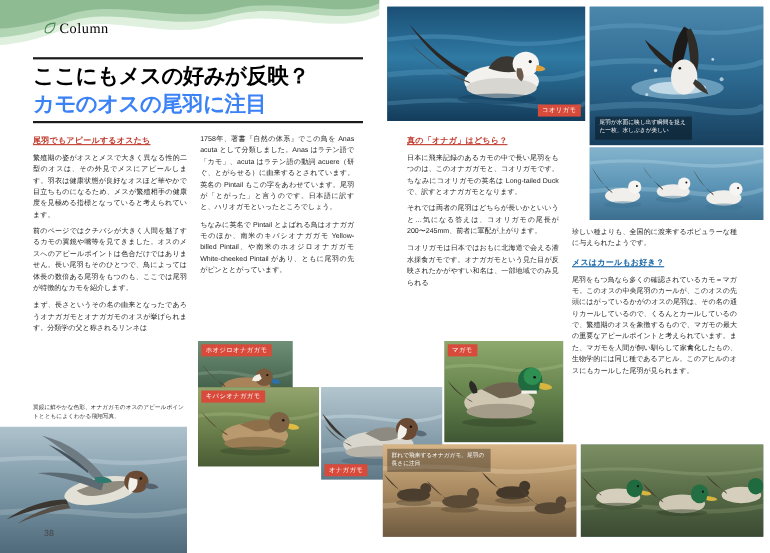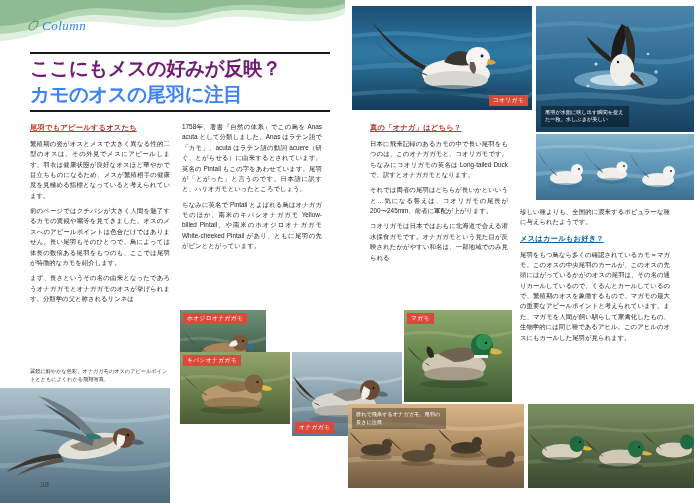--- a/index.html
+++ b/index.html
@@ -12,45 +12,44 @@
   }
   .page{position:absolute;inset:0;}
 
   
   .wave{
     position:absolute;left:0;top:0;width:345px;height:48px;overflow:hidden;
   }
   .wave svg{display:block;}
 
   .column-label{
-    position:absolute;left:28px;top:18px;
+    position:absolute;left:40px;top:18px;
     font-family:"Liberation Serif","DejaVu Serif",serif;
-    font-style:italic;
     font-size:13px;
-    color:#3b82f6;
+    color:#000000;
     letter-spacing:.5px;
   }
   .column-label .leaf{
     display:inline-block;width:11px;height:11px;margin-right:3px;
     vertical-align:-1px;
   }
 
   
   .headline{
     position:absolute;left:30px;top:56px;width:300px;
   }
   .headline .l1,.headline .l2{
     font-family:"DejaVu Sans","Liberation Sans",sans-serif;
     font-weight:bold;
     font-size:19.5px;
     letter-spacing:-0.5px;
     line-height:1.32;
     white-space:nowrap;
   }
-  .headline .l1{color:#701a75;}
+  .headline .l1{color:#000000;}
   .headline .l2{color:#3b82f6;}
   .rule{
     position:absolute;left:30px;top:52px;width:300px;height:2px;background:#1a1a1a;
   }
   .rule2{
     position:absolute;left:30px;top:110px;width:300px;height:2px;background:#1a1a1a;
   }
 
   
   .col{

